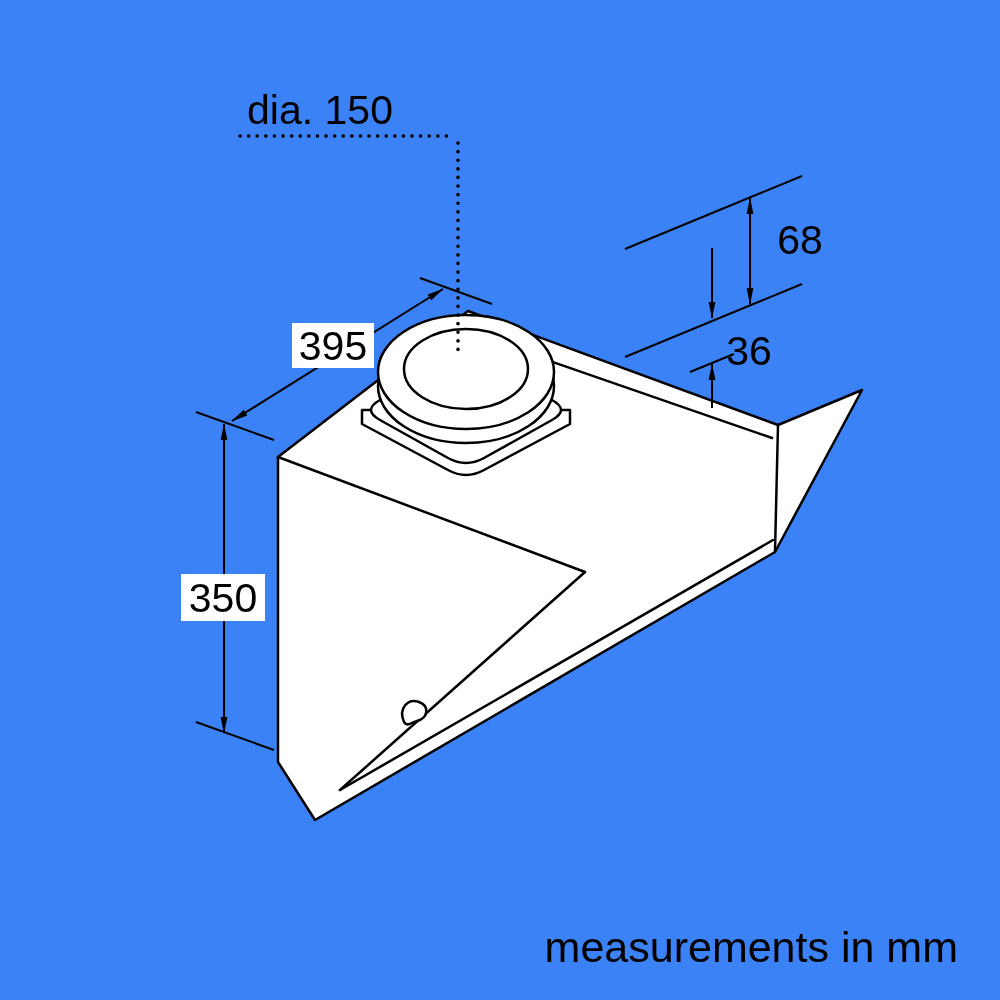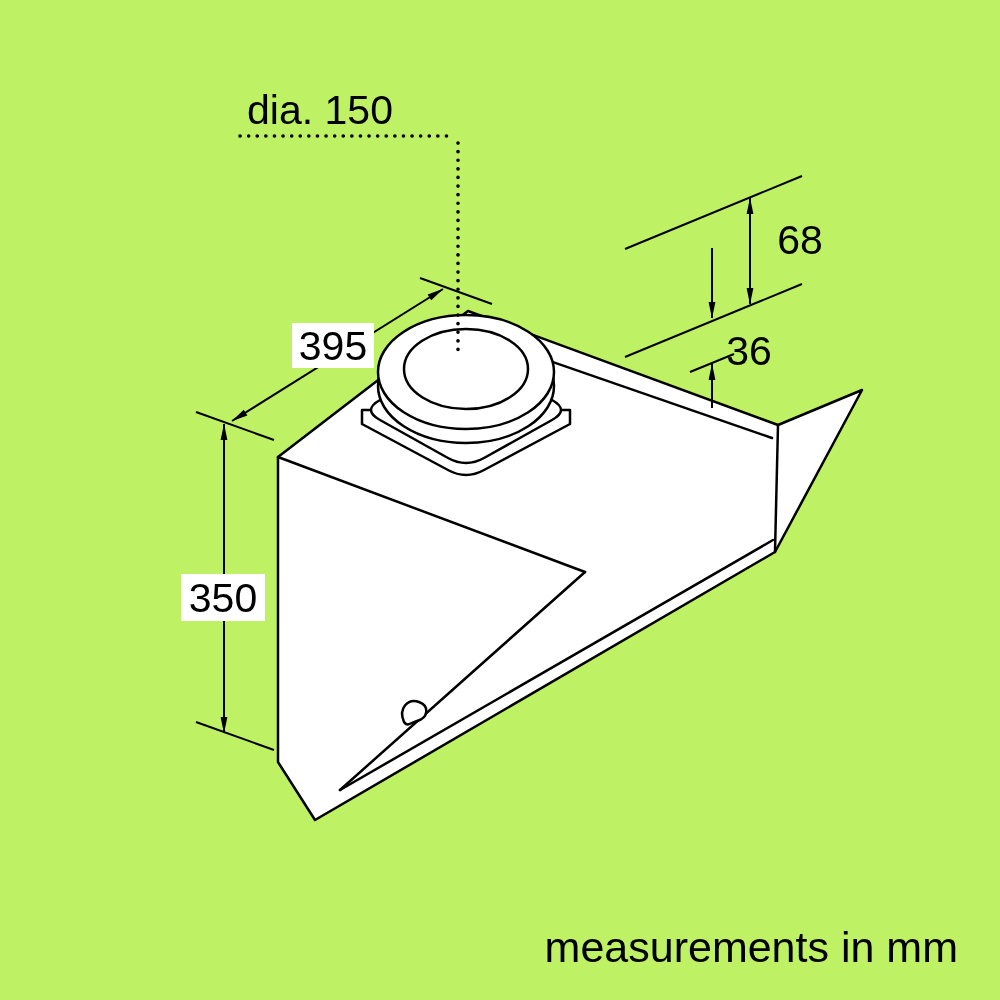--- a/index.html
+++ b/index.html
@@ -5,21 +5,21 @@
   html, body {
     margin: 0;
     padding: 0;
     background: #ffffff;
     font-family: "Liberation Sans", sans-serif;
   }
   .canvas {
     position: relative;
     width: 1000px;
     height: 1000px;
-    background: #bef264;
+    background: #3b82f6;
     overflow: hidden;
   }
   svg { position: absolute; inset: 0; }
   text {
     fill: #000000;
     font-family: "Liberation Sans", sans-serif;
   }
   .dim-text { font-size: 41px; }
   .footer-text { font-size: 43px; }
 </style>

